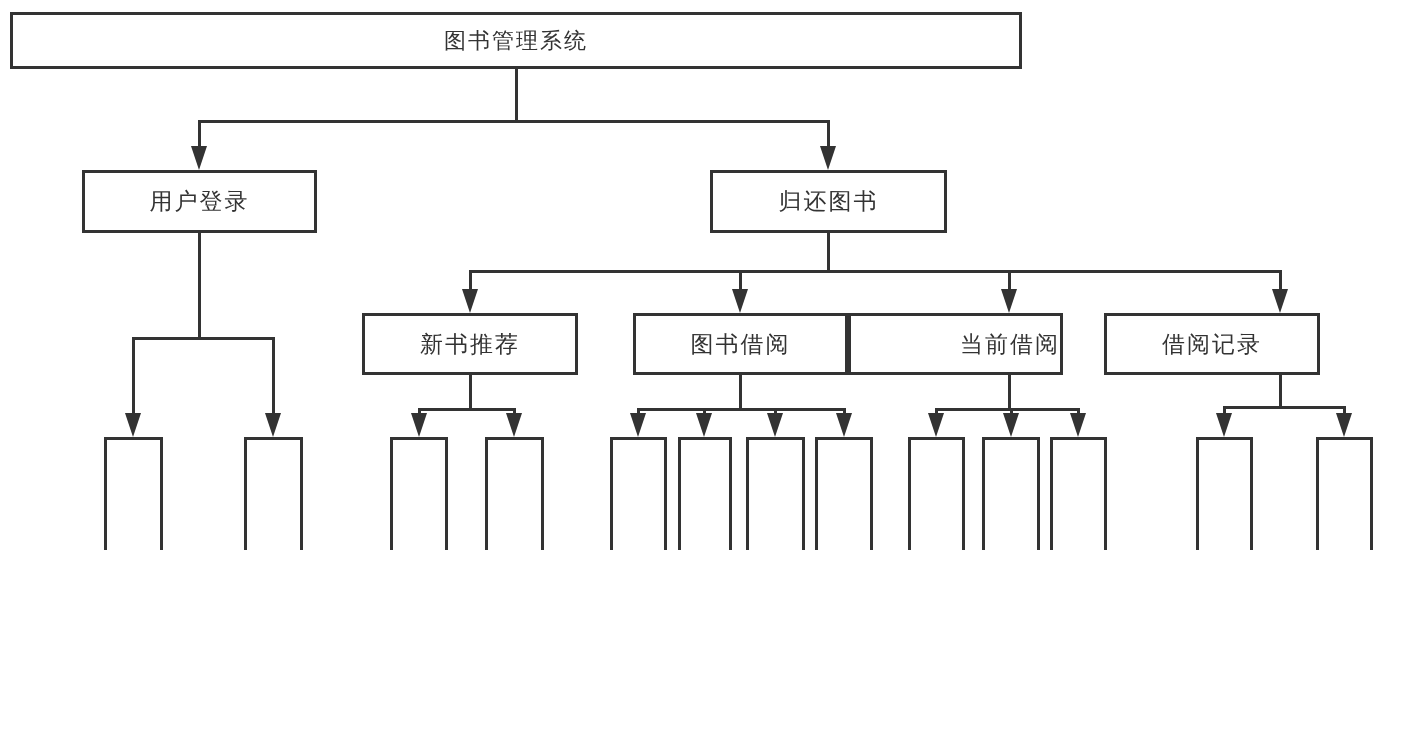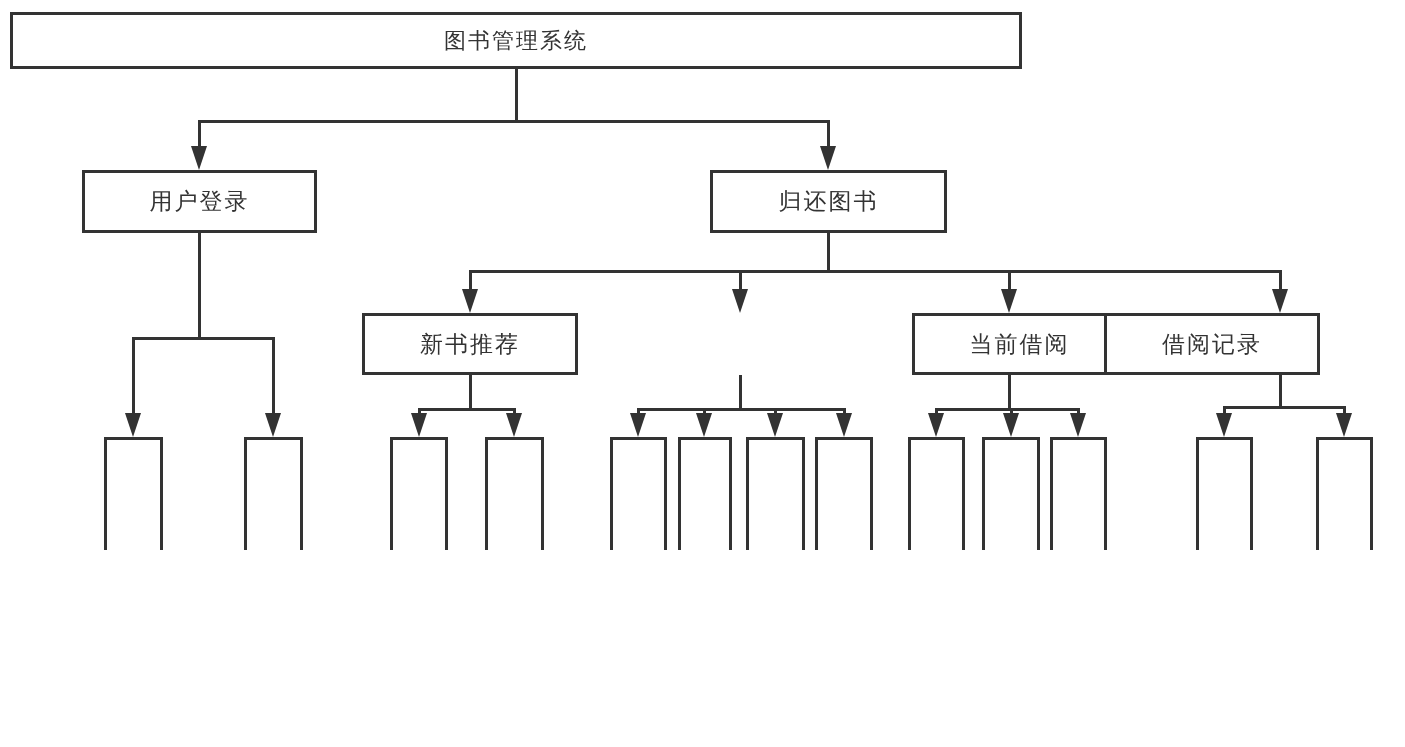--- a/index.html
+++ b/index.html
@@ -89,21 +89,24 @@
   <div class="vl" style="left:739px; top:270px; height:21px;"></div>
   <div class="ah" style="left:732px; top:289px;"></div>
   <div class="vl" style="left:1008px; top:270px; height:21px;"></div>
   <div class="ah" style="left:1001px; top:289px;"></div>
   <div class="vl" style="left:1279px; top:270px; height:21px;"></div>
   <div class="ah" style="left:1272px; top:289px;"></div>
 
   <div class="box hbox" style="left:362px; top:313px; width:216px; height:62px;font-family:Liberation Mono, monospace;">
     <span>新书推荐</span>
   </div>
-  <div class="box hbox" style="left:912px; top:313px; width:215px; height:62px;">
+  <div class="box hbox" style="left:633px; top:313px; width:215px; height:62px;">
+    <span>图书借阅</span>
+  </div>
+  <div class="box hbox" style="left:848px; top:313px; width:215px; height:62px;justify-content:flex-end;">
     <span>当前借阅</span>
   </div>
   <div class="box hbox" style="left:1104px; top:313px; width:216px; height:62px;">
     <span>借阅记录</span>
   </div>
 
   <div class="vl" style="left:469px; top:375px; height:36px;"></div>
   <div class="hl" style="left:418px; top:408px; width:98px;"></div>
   <div class="vl" style="left:418px; top:408px; height:8px;"></div>
   <div class="ah" style="left:411px; top:413px;"></div>

